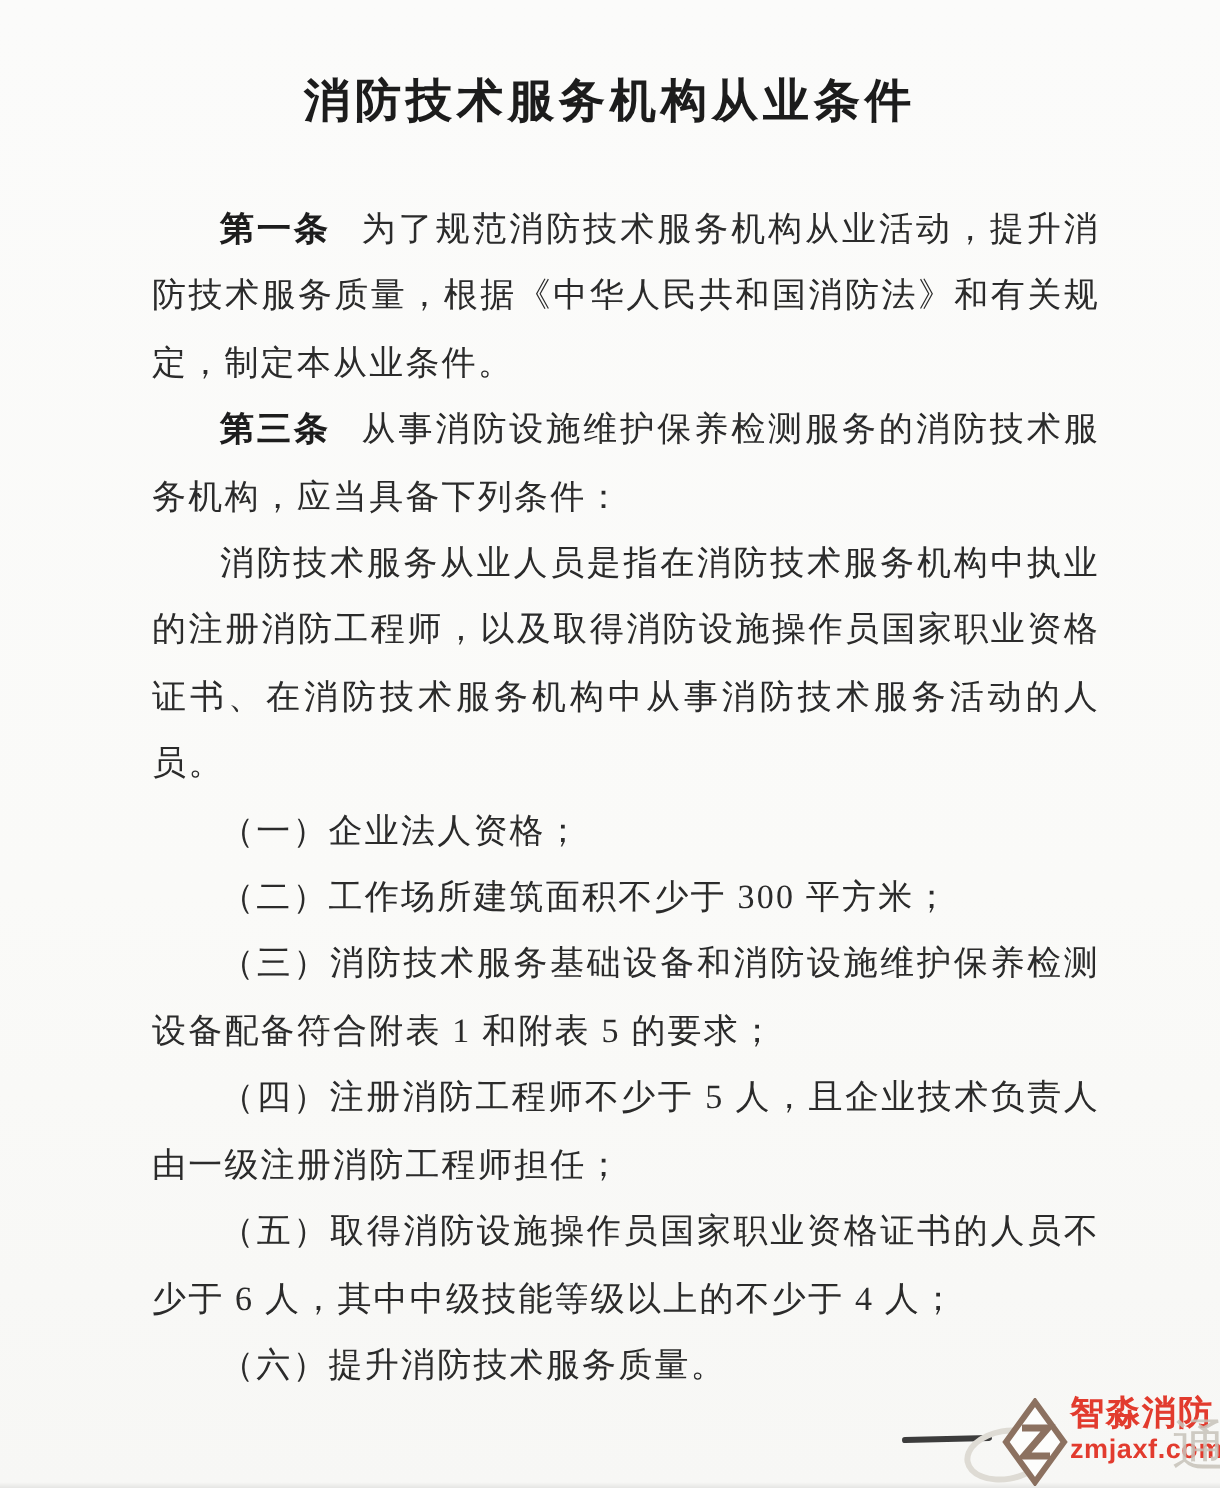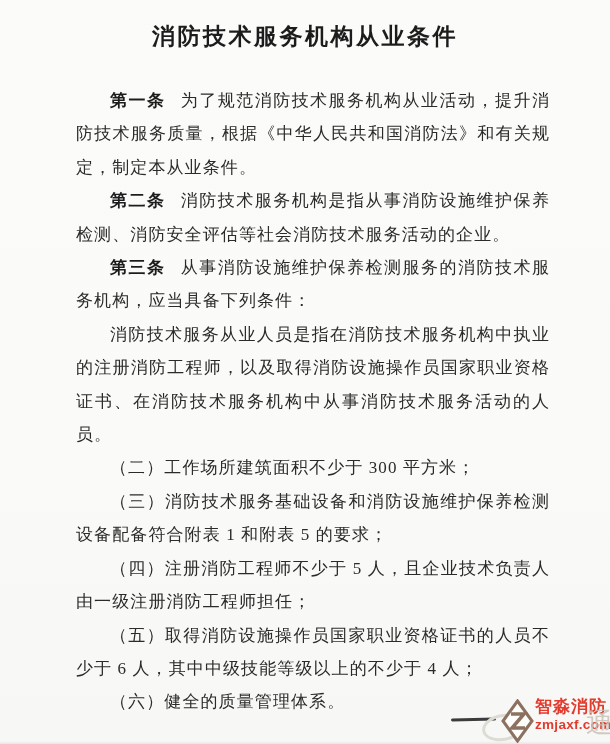--- a/index.html
+++ b/index.html
@@ -10,21 +10,21 @@
   }
   .page {
     position: relative;
     width: 610px;
     height: 744px;
     background: linear-gradient(180deg, #fbfbfa 0%, #fafaf8 60%, #f7f7f5 100%);
     overflow: hidden;
     color: #2e2e2e;
   }
   .doc-title {
-    padding-top: 22px;
+    padding-top: 36px;
     text-align: center;
     font-size: 23px;
     font-weight: bold;
     letter-spacing: 2.5px;
     color: #1c1c1c;
     line-height: 30px;
   }
   .doc-body {
     margin-top: 32px;
     padding: 0 60px 0 76px;
@@ -84,28 +84,28 @@
 </style>
 </head>
 <body>
 
 <div class="page">
 
   <h1 class="doc-title">消防技术服务机构从业条件</h1>
 
   <div class="doc-body">
     <p><b class="article-label">第一条</b><span>为了规范消防技术服务机构从业活动，提升消防技术服务质量，根据《中华人民共和国消防法》和有关规定，制定本从业条件。</span></p>
-    <p><b class="article-label">第二条</b><span>消防技术服务机构是指从事消防设施维护保养检测、消防安全评估等社会消防技术服务活动的企业。</span></p>
     <p><b class="article-label">第三条</b><span>从事消防设施维护保养检测服务的消防技术服务机构，应当具备下列条件：</span></p>
     <p><b class="article-label"></b><span>消防技术服务从业人员是指在消防技术服务机构中执业的注册消防工程师，以及取得消防设施操作员国家职业资格证书、在消防技术服务机构中从事消防技术服务活动的人员。</span></p>
+    <p><b class="article-label"></b><span>（一）企业法人资格；</span></p>
     <p><b class="article-label"></b><span>（二）工作场所建筑面积不少于 300 平方米；</span></p>
     <p><b class="article-label"></b><span>（三）消防技术服务基础设备和消防设施维护保养检测设备配备符合附表 1 和附表 5 的要求；</span></p>
     <p><b class="article-label"></b><span>（四）注册消防工程师不少于 5 人，且企业技术负责人由一级注册消防工程师担任；</span></p>
     <p><b class="article-label"></b><span>（五）取得消防设施操作员国家职业资格证书的人员不少于 6 人，其中中级技能等级以上的不少于 4 人；</span></p>
-    <p><b class="article-label"></b><span>（六）健全的质量管理体系。</span></p>
+    <p><b class="article-label"></b><span>（六）提升消防技术服务质量。</span></p>
   </div>
 
   <div class="watermark">
     <span class="wm-dash"></span>
     <span class="wm-scribble"></span>
     <svg class="wm-logo" width="33" height="44" viewBox="0 0 33 44">
       <path d="M16.5 2 L31 22 L16.5 42 L2 22 Z" fill="#fdfdfc" stroke="#8c7160" stroke-width="3"></path>
       <path d="M10 15 L23 15 L11 29 L24 29" fill="none" stroke="#8c7160" stroke-width="3.5"></path>
     </svg>
     <div class="wm-textcol">

